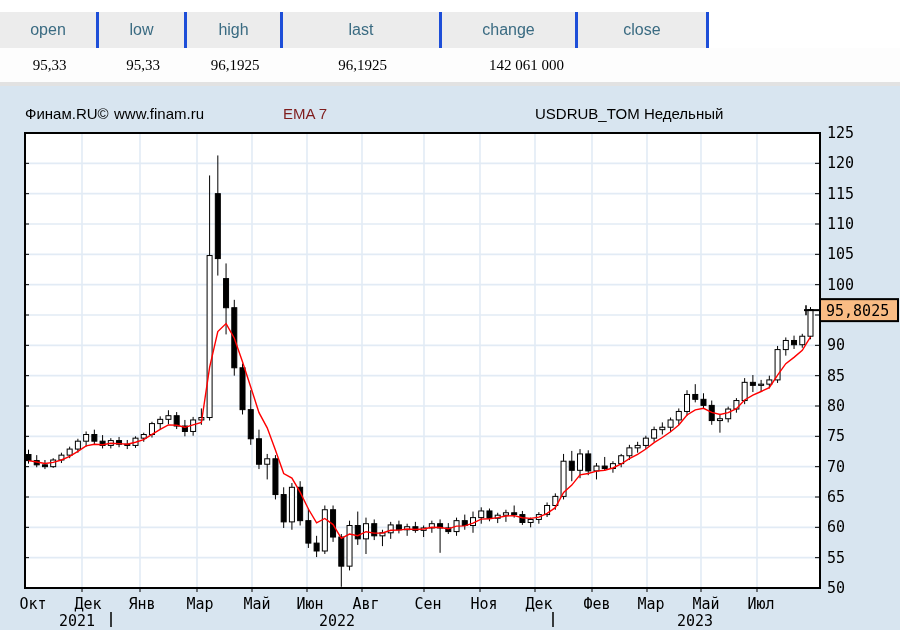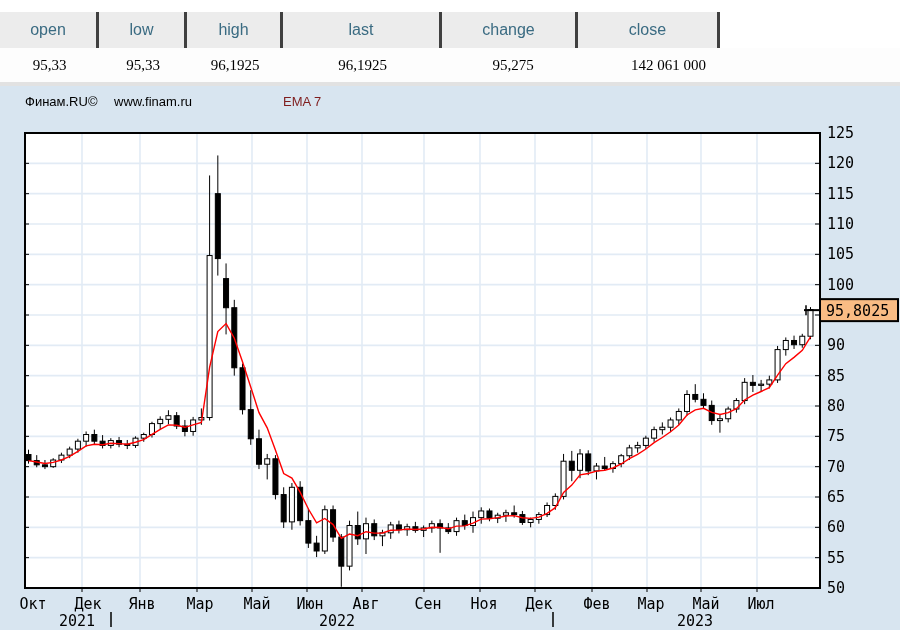--- a/index.html
+++ b/index.html
@@ -1,33 +1,33 @@
 <!DOCTYPE html>
 <html><head>
 <meta charset="utf-8">
 <style>
   html,body{margin:0;padding:0}
   body{width:900px;height:630px;background:#fff;overflow:hidden;
        font-family:"Liberation Sans",sans-serif;position:relative}
   .top-strip{height:12px;background:#ffffff}
   .quote-header{display:flex;height:36px;background:#ffffff}
   .hcell{background:#ececec;color:#3a6b82;font-size:16px;display:flex;
-         align-items:center;justify-content:center;border-right:3px solid #404040;
+         align-items:center;justify-content:center;border-right:3px solid #1d4ed8;
          box-sizing:border-box}
   .quote-values{display:flex;height:34px;background:#fdfdfd;align-items:center}
   .vcell{font-size:15px;color:#000;display:flex;align-items:center;
          justify-content:center;box-sizing:border-box;
          font-family:Liberation Serif, serif}
   .vcell.positive{color:#00a03c}
   .w0{width:99px}.w1{width:88px}.w2{width:96px}.w3{width:159px}
-  .w4{width:136px}.w5{width:142px}.w6{width:169px}
+  .w4{width:136px}.w5{width:131px}.w6{width:169px}
   .gray-strip{height:4px;background:#e2e2e2}
   .chart-area{position:relative;height:544px;background:#d8e5f0}
-  .title-row{position:absolute;top:8px;left:0;width:100%;height:20px;
-             font-size:13px;color:#000}
+  .title-row{position:absolute;top:19px;left:0;width:100%;height:20px;
+             font-size:15px;color:#000}
   .title-row span{position:absolute;white-space:nowrap}
   .brand{left:25px}
   .site{left:114px}
   .ema-label{left:283px;color:#7f1d1d}
   .instrument{left:535px}
   svg{position:absolute;top:34px;left:0}
   svg text{font-family:"DejaVu Sans Mono",monospace;font-size:15px;fill:#000}
 </style>
 </head>
 <body>
@@ -41,31 +41,31 @@
   <div class="hcell w3">last</div>
   <div class="hcell w4">change</div>
   <div class="hcell w5">close</div>
 </div>
 
 <div class="quote-values">
   <div class="vcell w0">95,33</div>
   <div class="vcell w1">95,33</div>
   <div class="vcell w2">96,1925</div>
   <div class="vcell w3">96,1925</div>
-  <div class="vcell w5">95,275</div>
   <div class="vcell w6">142 061 000</div>
 </div>
 
 <div class="gray-strip"></div>
 
 <div class="chart-area">
   <div class="title-row">
     <span class="brand">Финам.RU©</span>
     <span class="site">www.finam.ru</span>
     <span class="ema-label">EMA 7</span>
+    <span class="instrument">USDRUB_TOM Недельный</span>
   </div>
   <svg id="chart" width="900" height="510">
       <rect x="25" y="13" width="795" height="455" fill="#ffffff"></rect>
       <line x1="26" y1="437.6666666666667" x2="819" y2="437.6666666666667" stroke="#e2ebf5" stroke-width="1.6"></line>
       <line x1="26" y1="407.3333333333333" x2="819" y2="407.3333333333333" stroke="#e2ebf5" stroke-width="1.6"></line>
       <line x1="26" y1="377" x2="819" y2="377" stroke="#e2ebf5" stroke-width="1.6"></line>
       <line x1="26" y1="346.6666666666667" x2="819" y2="346.6666666666667" stroke="#e2ebf5" stroke-width="1.6"></line>
       <line x1="26" y1="316.33333333333337" x2="819" y2="316.33333333333337" stroke="#e2ebf5" stroke-width="1.6"></line>
       <line x1="26" y1="286" x2="819" y2="286" stroke="#e2ebf5" stroke-width="1.6"></line>
       <line x1="26" y1="255.66666666666666" x2="819" y2="255.66666666666666" stroke="#e2ebf5" stroke-width="1.6"></line>

